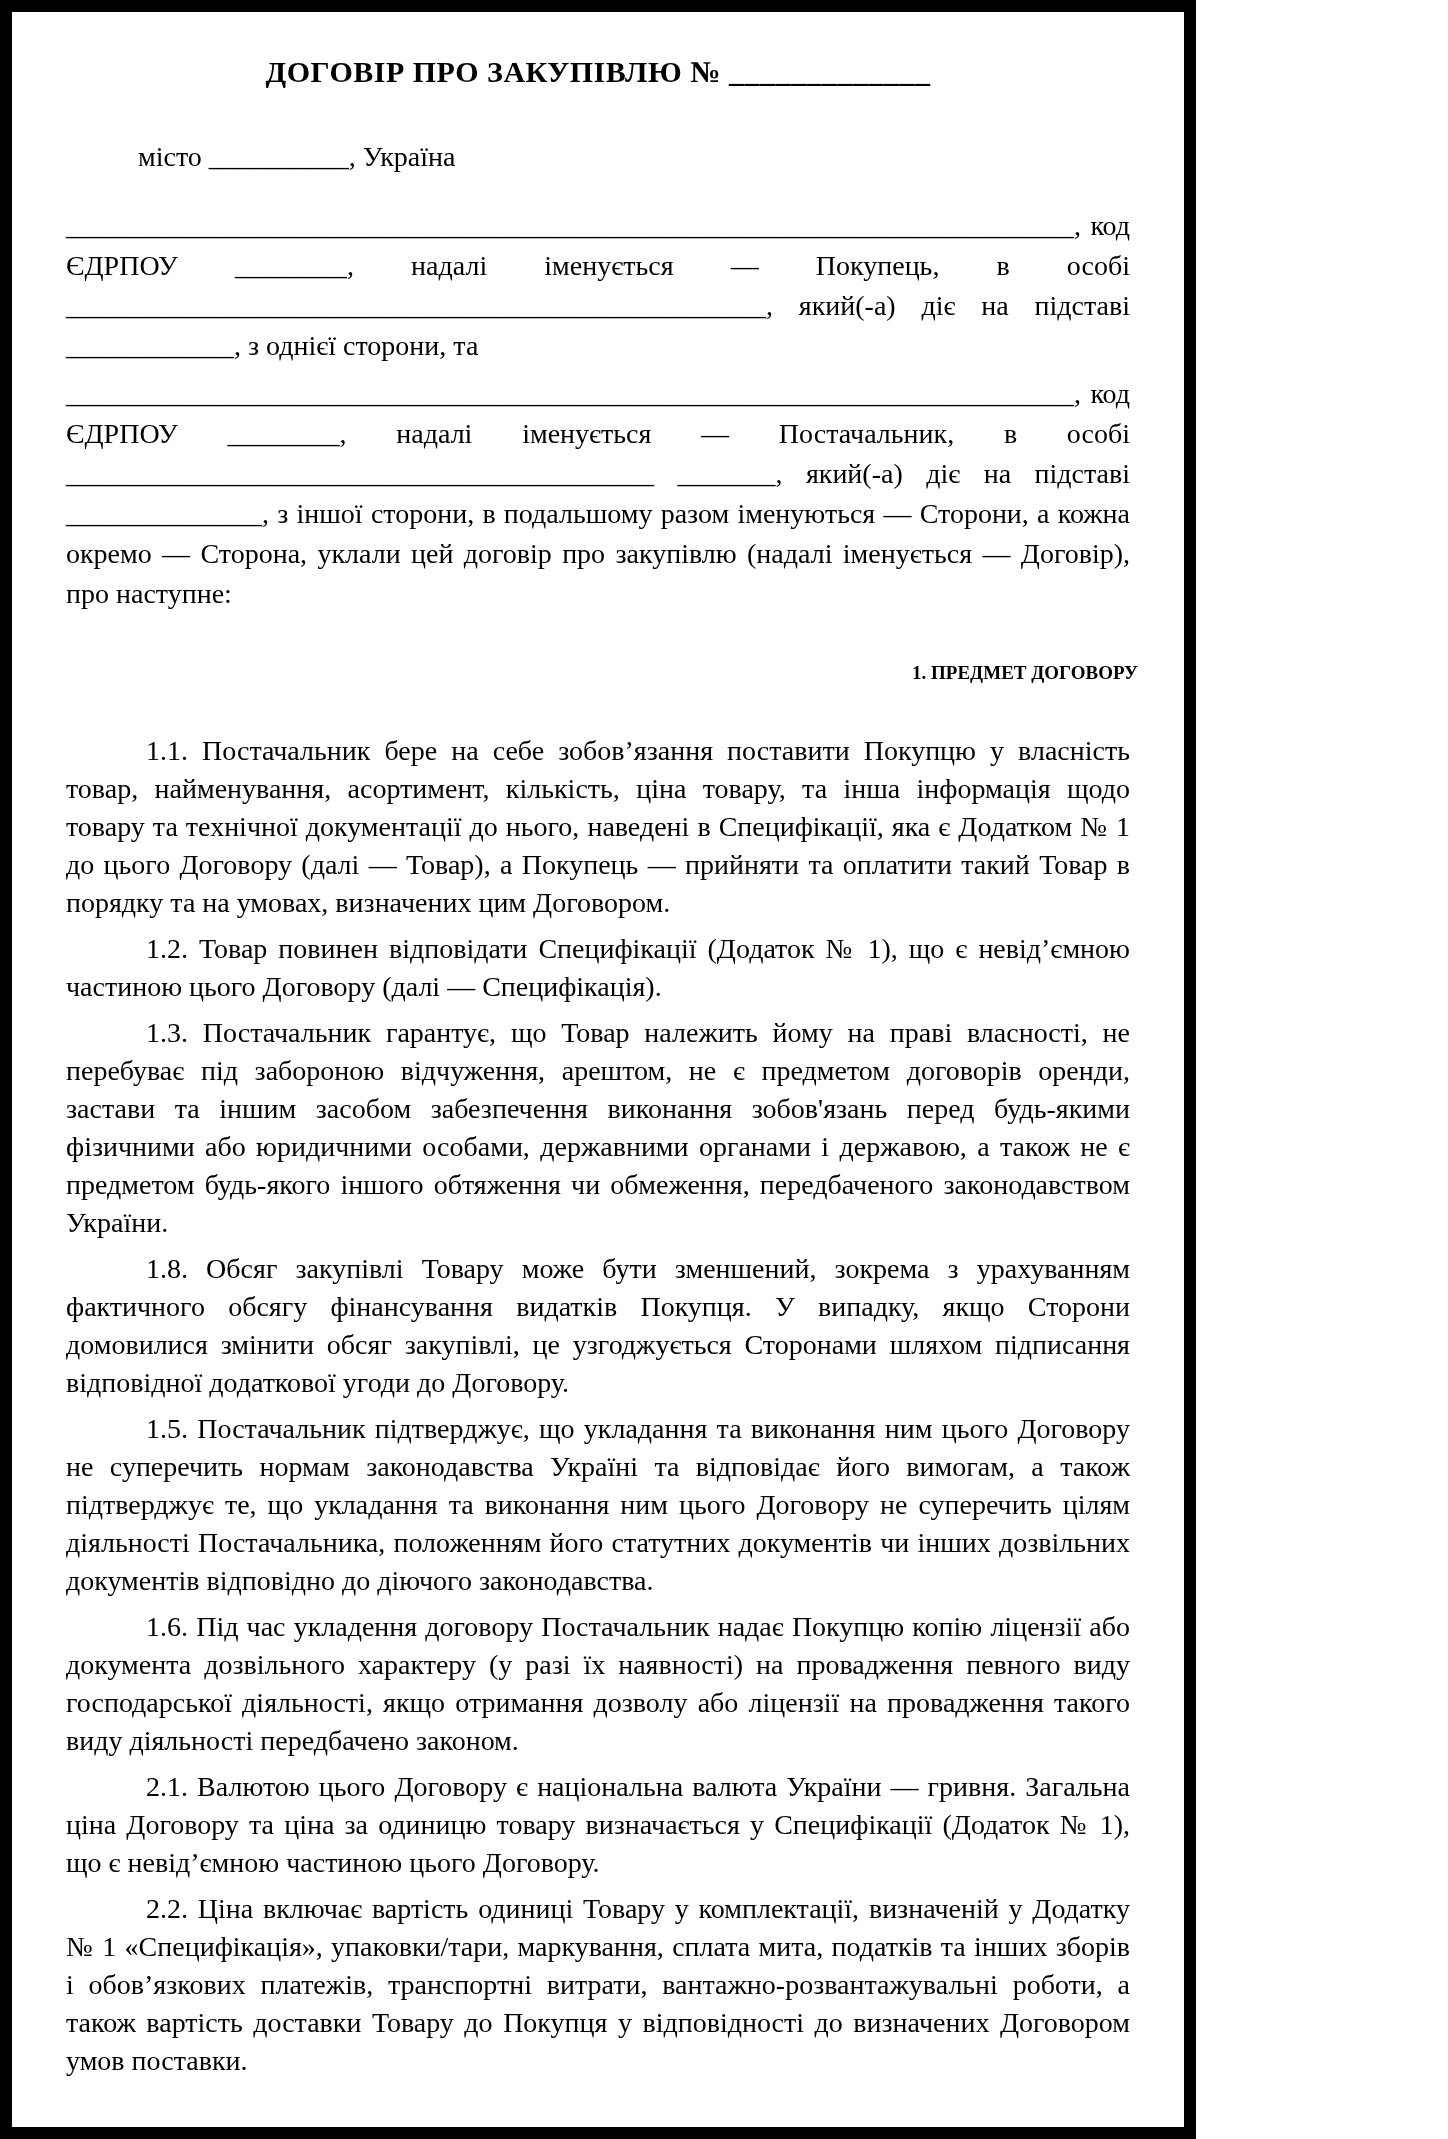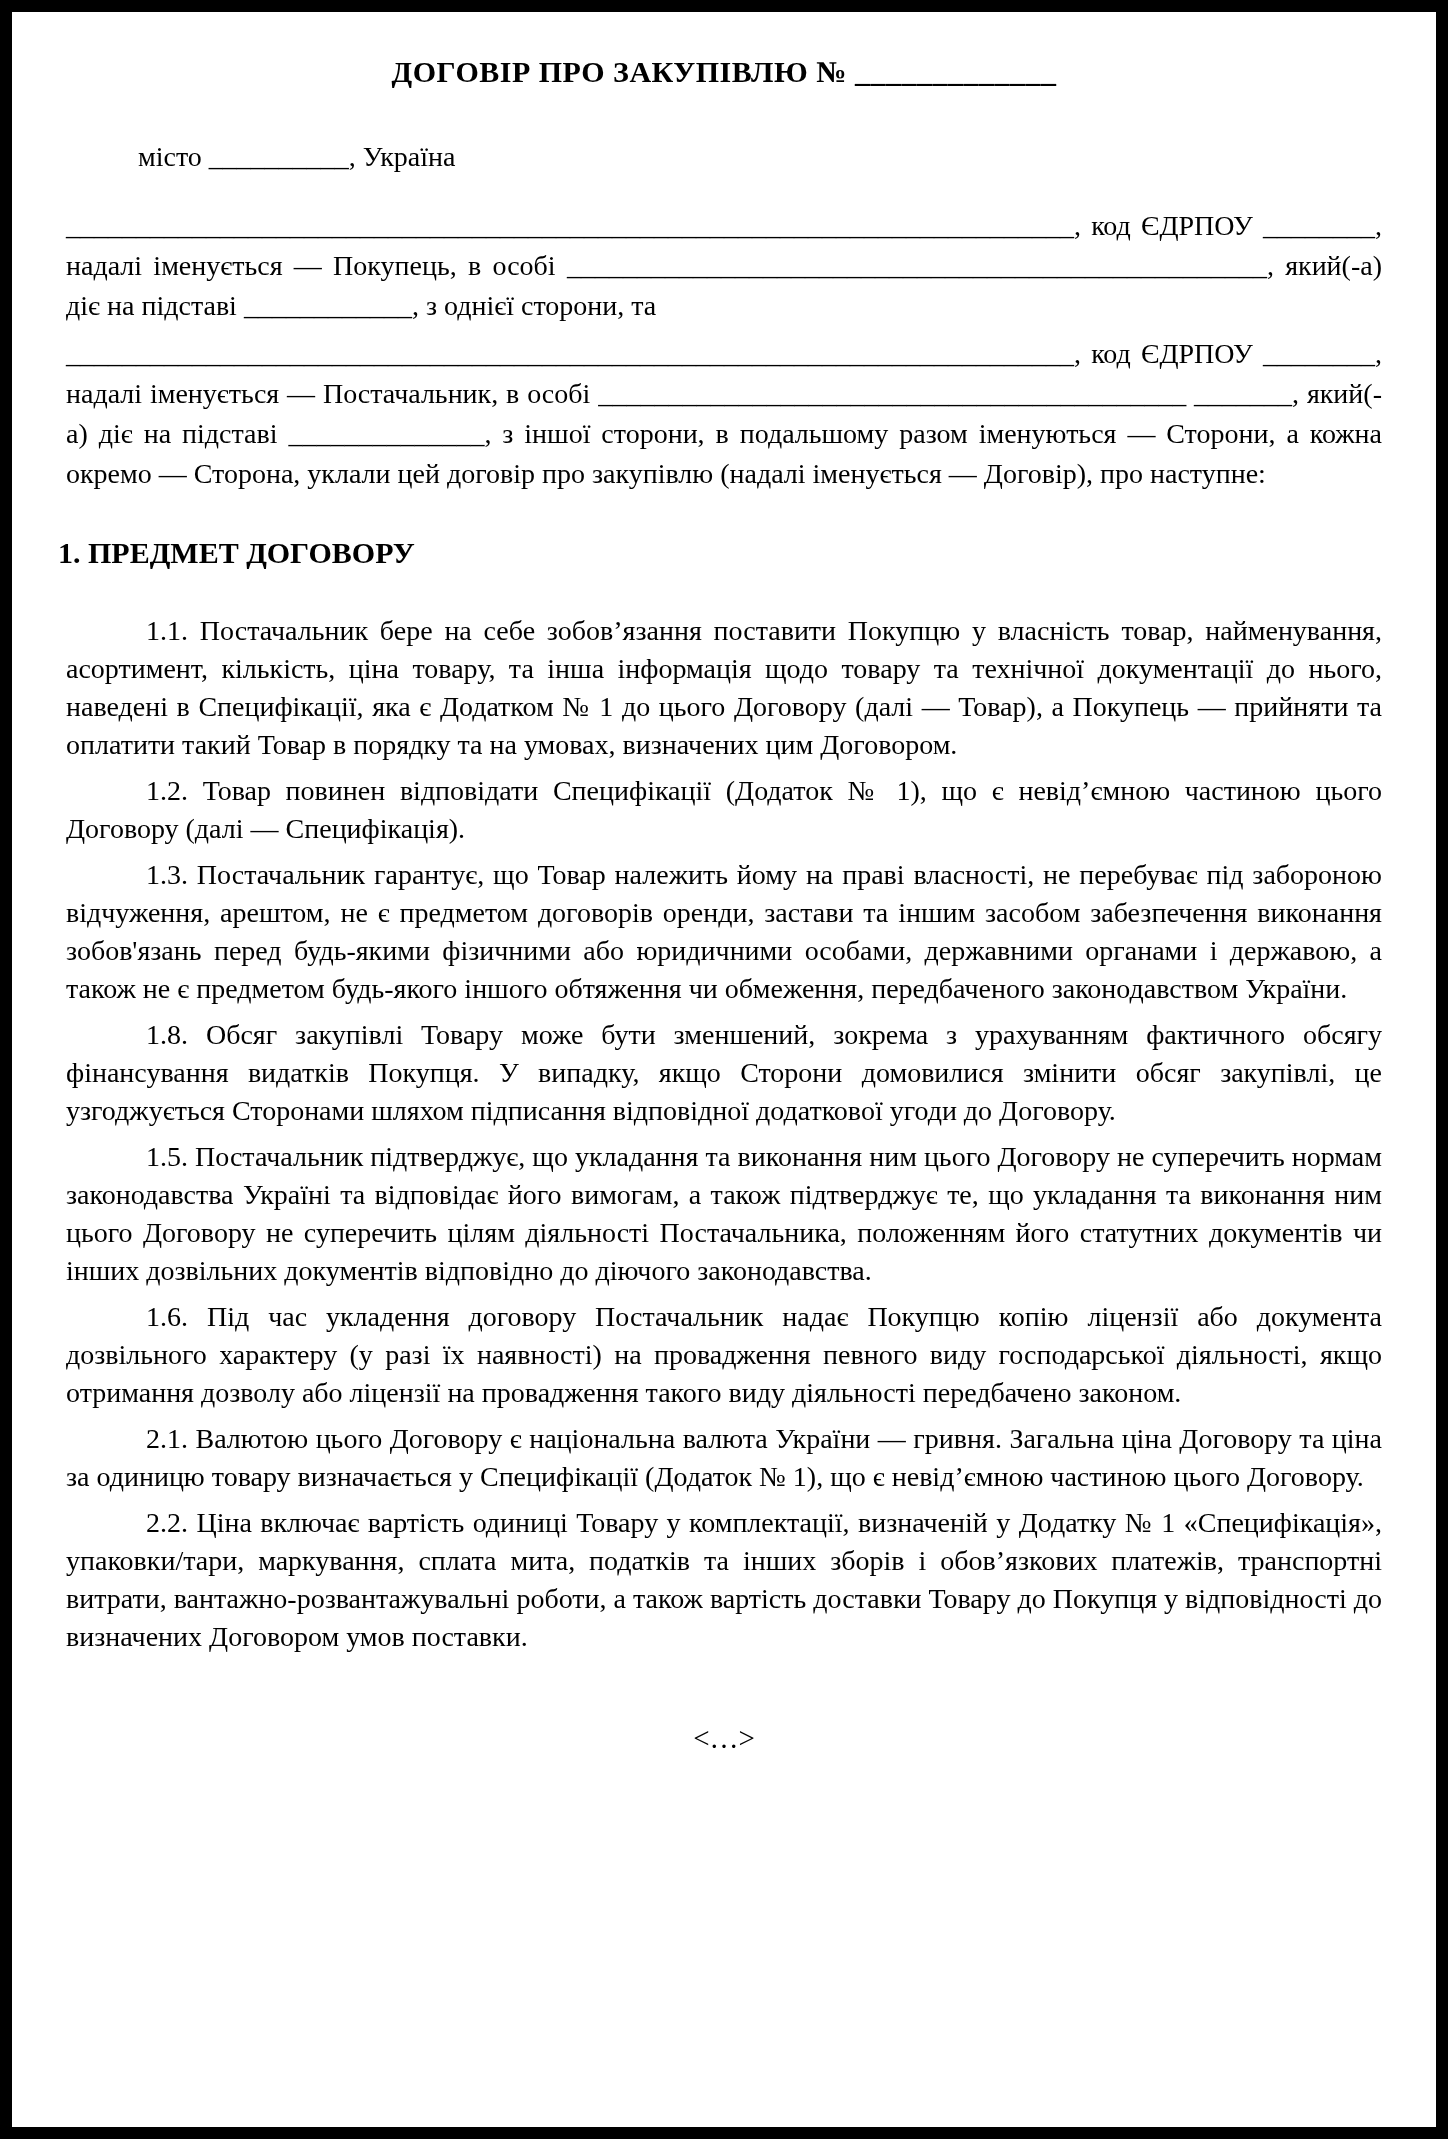--- a/index.html
+++ b/index.html
@@ -2,21 +2,21 @@
 <html lang="uk"><head>
 <meta charset="utf-8">
 <style>
   html, body {
     margin: 0;
     padding: 0;
     background: #ffffff;
   }
   .page {
     position: relative;
-    width: 1448px;
+    width: 1196px;
     height: 2139px;
     box-sizing: border-box;
     border: 12px solid #000000;
     padding: 40px 46px 0 46px;
     background: #ffffff;
     color: #000000;
     font-family: "Liberation Serif", "DejaVu Serif", serif;
     font-size: 28px;
     overflow: hidden;
   }
@@ -41,23 +41,23 @@
   .party {
     text-align: justify;
     line-height: 40px;
   }
   .clause {
     text-align: justify;
     text-indent: 80px;
     line-height: 38px;
   }
   .section-heading {
-    text-align: left;
+    text-align: right;
     font-weight: bold;
-    font-size: 30px;
+    font-size: 19px;
     line-height: 38px;
     margin: 40px 0 40px 0;
   }
   .section-heading.tight {
     margin: 18px 0 0 0;
   }
   .continuation {
     text-align: center;
     font-size: 29px;
     line-height: 40px;

